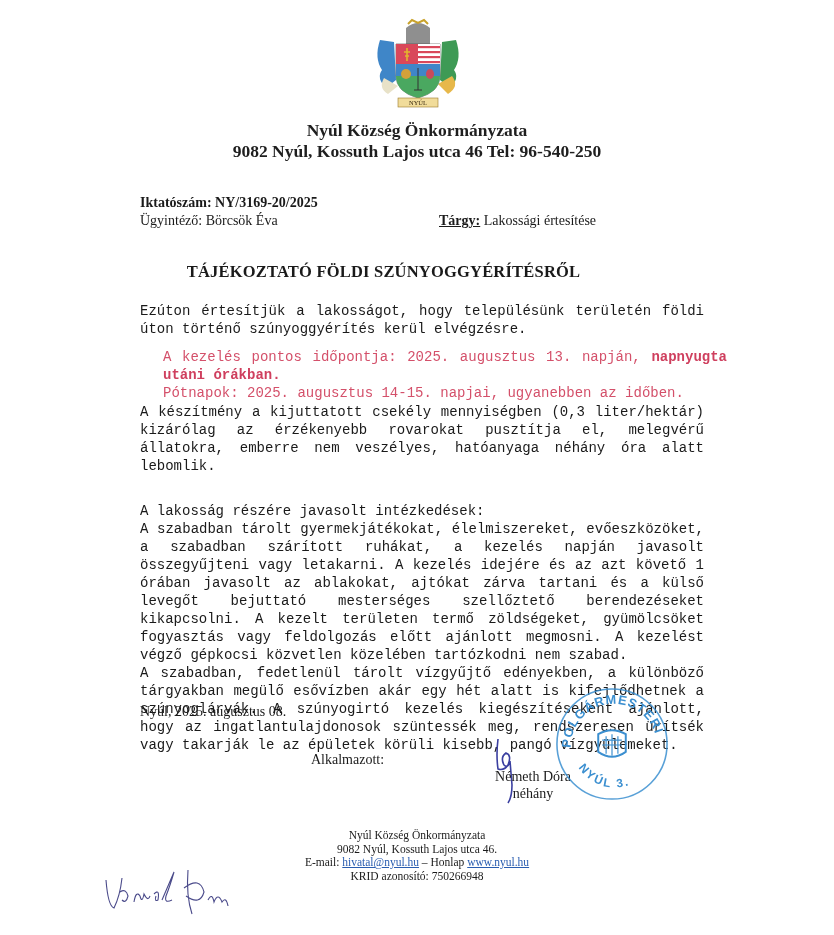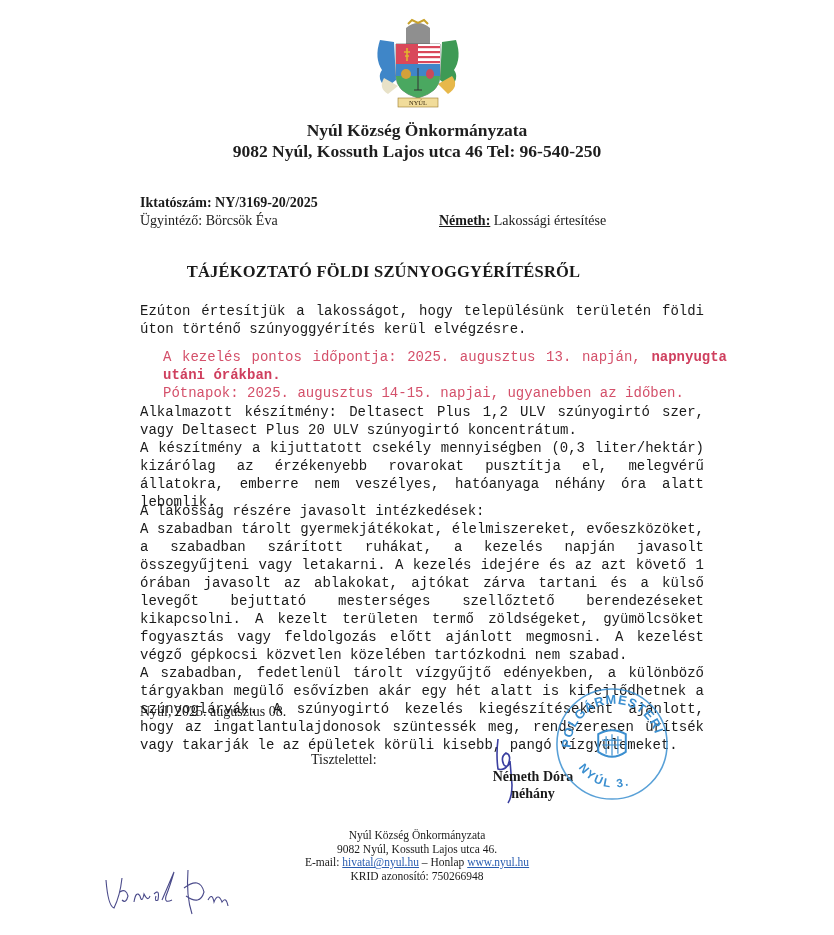--- a/index.html
+++ b/index.html
@@ -17,21 +17,21 @@
   .subject .lbl { font-weight: bold; text-decoration: underline; }
   .title { left: 0; width: 767px; top: 262px; text-align: center; font-weight: bold; font-size: 16.5px; letter-spacing: 0.2px; }
   .para { left: 140px; width: 564px; font-size: 14px; line-height: 18px; text-align: justify; font-family: Liberation Mono, monospace; }
   .p1 { top: 302px; }
   .p2 { top: 348px; color: #d4506a; margin-left: 23px; }
   .p2 b { color: #cf3f5e; }
   .p3 { top: 403px; }
   .p5 { top: 502px; }
   .date { left: 140px; top: 704px; font-size: 14px; }
   .regards { left: 311px; top: 752px; font-size: 14px; }
-  .signer { left: 488px; top: 768px; font-size: 14px; line-height: 17px; text-align: center; width: 90px; font-weight: bold; }
+  .signer { left: 488px; top: 768px; font-size: 14px; line-height: 17px; text-align: center; width: 90px; }
   .sig1 { left: 490px; top: 735px; width: 40px; height: 70px; }
   .stamp { left: 553px; top: 685px; width: 118px; height: 118px; }
   .footer { left: 0; width: 834px; text-align: center; font-size: 11.5px; line-height: 13.5px; top: 829px; }
   .footer a { color: #2a5db0; text-decoration: underline; }
   .sig2 { left: 100px; top: 866px; width: 150px; height: 55px; }
 </style>
 </head>
 <body>
 
 <svg class="abs crest" viewBox="0 0 92 90">
@@ -64,45 +64,44 @@
   <rect x="26" y="80" width="40" height="9" fill="#f1dc9a" stroke="#9b7a2b" stroke-width="0.6"></rect>
   <text x="46" y="87" text-anchor="middle" font-size="6.5" font-family="'Liberation Serif', serif" fill="#3a2a10">NYÚL</text>
 </svg>
 
 <div class="abs hdr hdr1">Nyúl Község Önkormányzata</div>
 <div class="abs hdr hdr2">9082 Nyúl, Kossuth Lajos utca 46 Tel: 96-540-250</div>
 
 <div class="abs meta meta-reg">Iktatószám: NY/3169-20/2025</div>
 <div class="abs meta meta-clerk">Ügyintéző: Börcsök Éva</div>
 <div class="abs subject">
-  <span class="lbl">Németh:</span><span> Lakossági értesítése</span>
+  <span class="lbl">Tárgy:</span><span> Lakossági értesítése</span>
 </div>
 
 <div class="abs title">TÁJÉKOZTATÓ FÖLDI SZÚNYOGGYÉRÍTÉSRŐL</div>
 
 <div class="abs para p1">Ezúton értesítjük a lakosságot, hogy településünk területén földi úton történő szúnyoggyérítés kerül elvégzésre.</div>
 
 <div class="abs para p2">
   <span>A kezelés pontos időpontja: 2025. augusztus 13. napján, </span><b>napnyugta utáni órákban.</b><br>
   <span>Pótnapok: 2025. augusztus 14-15. napjai, ugyanebben az időben.</span>
 </div>
 
 <div class="abs para p3">
-  <div>Alkalmazott készítmény: Deltasect Plus 1,2 ULV szúnyogirtó szer, vagy Deltasect Plus 20 ULV szúnyogirtó koncentrátum.</div>
   <div>A készítmény a kijuttatott csekély mennyiségben (0,3 liter/hektár) kizárólag az érzékenyebb rovarokat pusztítja el, melegvérű állatokra, emberre nem veszélyes, hatóanyaga néhány óra alatt lebomlik.</div>
 </div>
 
 <div class="abs para p5">
   <div>A lakosság részére javasolt intézkedések:</div>
   <div>A szabadban tárolt gyermekjátékokat, élelmiszereket, evőeszközöket, a szabadban szárított ruhákat, a kezelés napján javasolt összegyűjteni vagy letakarni. A kezelés idejére és az azt követő 1 órában javasolt az ablakokat, ajtókat zárva tartani és a külső levegőt bejuttató mesterséges szellőztető berendezéseket kikapcsolni. A kezelt területen termő zöldségeket, gyümölcsöket fogyasztás vagy feldolgozás előtt ajánlott megmosni. A kezelést végző gépkocsi közvetlen közelében tartózkodni nem szabad.</div>
   <div>A szabadban, fedetlenül tárolt vízgyűjtő edényekben, a különböző tárgyakban megülő esővízben akár egy hét alatt is kifejlődhetnek a szúnyoglárvák. A szúnyogirtó kezelés kiegészítéseként ajánlott, hogy az ingatlantulajdonosok szüntessék meg, rendszeresen ürítsék vagy takarják le az épületek körüli kisebb, pangó vízgyülemeket.</div>
 </div>
 
 <div class="abs date">Nyúl, 2025. augusztus 08.</div>
-<div class="abs regards">Tisztelettel:</div>
+<div class="abs regards">Alkalmazott:</div>
 
 <svg class="abs sig1" viewBox="0 0 40 70">
   <path d="M8 4 Q6 20 8 34 Q14 36 18 30 Q22 20 16 18 Q10 22 14 30 Q18 34 20 26 L22 50 Q22 62 18 68" stroke="#3a3fa0" stroke-width="1.6" fill="none"></path>
 </svg>
 
 <div class="abs signer">
   <div>Németh Dóra</div>
   <div>néhány</div>
 </div>
 

